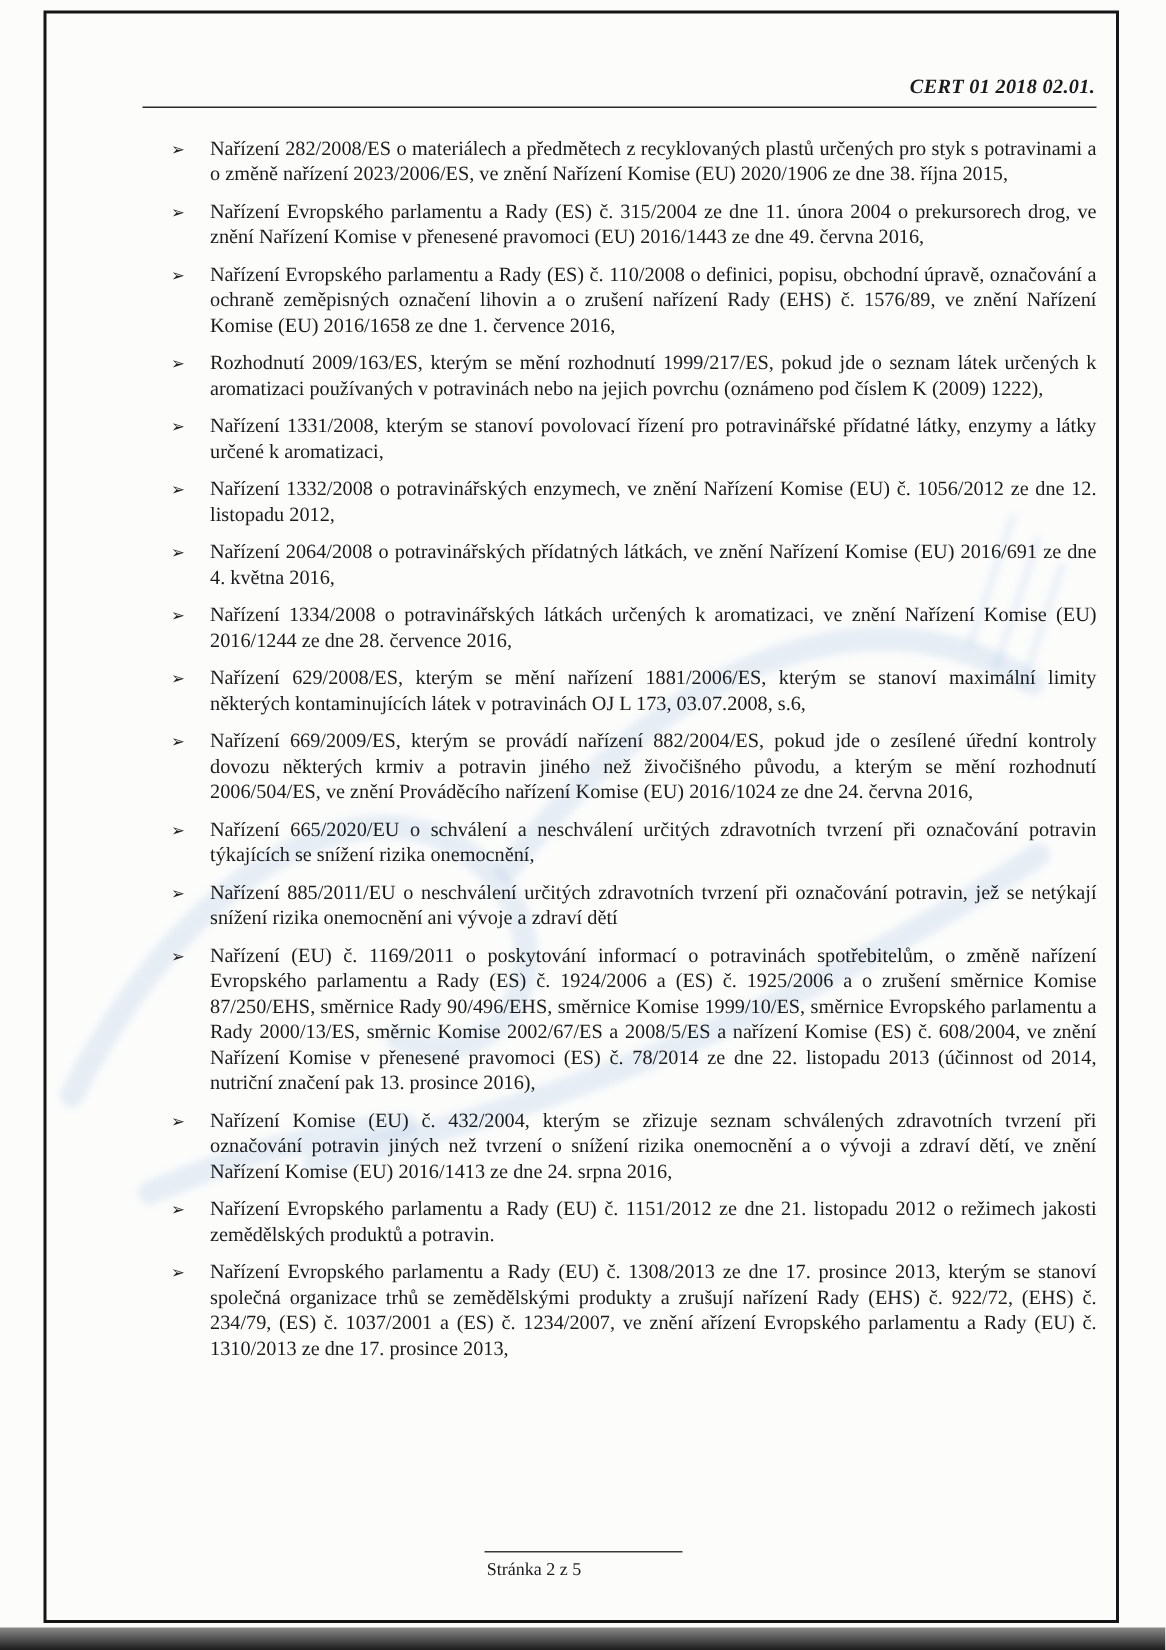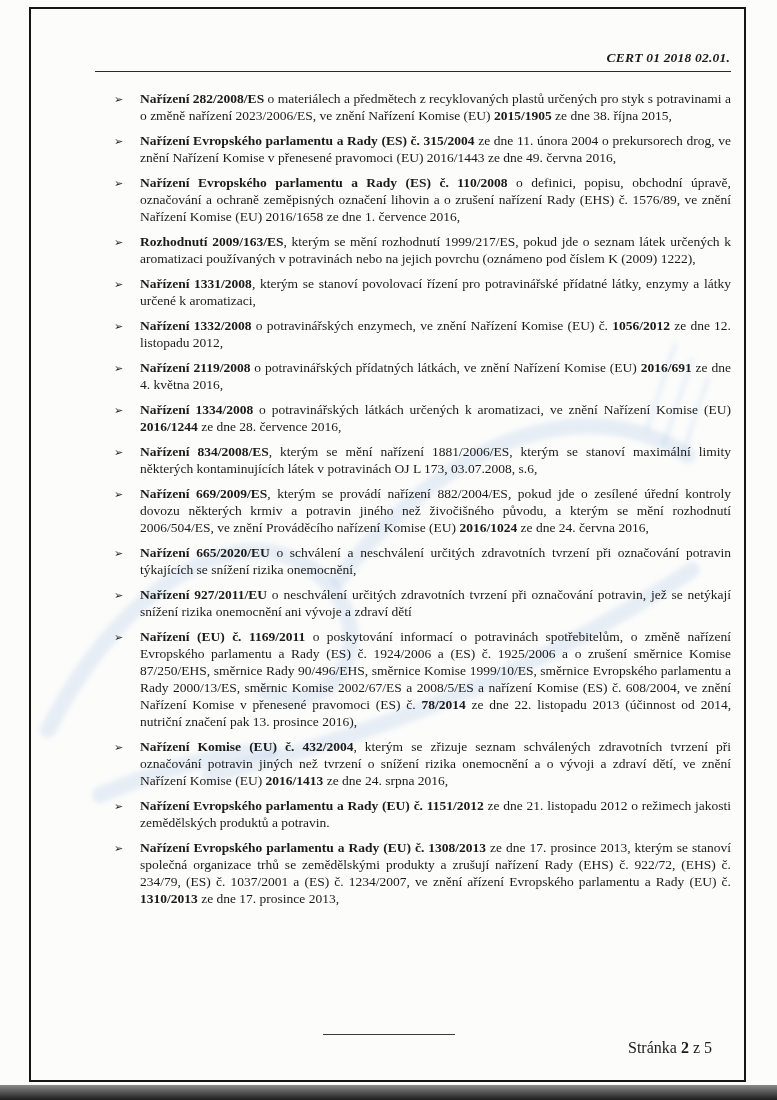--- a/index.html
+++ b/index.html
@@ -27,32 +27,32 @@
   }
   .content {
     position: absolute; top: 90px; left: 140px; width: 591px;
     font-size: 13.5px; line-height: 17px;
   }
   .item { position: relative; margin-bottom: 8px; text-align: justify; }
   .marker {
     position: absolute; left: -26px; top: 1px; font-size: 11px;
     font-family: "DejaVu Sans", sans-serif; color: #222;
   }
-  .b { font-weight: bold; }
+  .b { font-weight: normal; }
   .watermark {
     position: absolute; left: 20px; top: 250px; width: 720px; height: 560px;
     pointer-events: none;
   }
   .footer-rule {
     position: absolute; top: 1034px; left: 323px; width: 132px;
     border-top: 1.5px solid #3a3a3a;
   }
   .footer {
     position: absolute; top: 1039px; left: 0; width: 712px;
-    text-align: right; font-size: 16px;
+    text-align: center; font-size: 12px;
   }
 </style>
 </head>
 <body>
 
 <div class="frame"></div>
 
 <svg class="watermark" viewBox="0 0 720 560" aria-hidden="true">
   <defs>
     <filter id="wblur" x="-20%" y="-20%" width="140%" height="140%">
@@ -69,32 +69,32 @@
     <path d="M655 95 l -28 84"></path>
     <path d="M672 110 l -28 84"></path>
     <path d="M688 128 l -26 78"></path>
   </g>
 </svg>
 
 <div class="doc-code">CERT 01 2018 02.01.</div>
 <div class="header-rule"></div>
 
 <div class="content">
-    <div class="item"><span class="marker">➢</span><span><span class="b">Nařízení 282/2008/ES</span><span> o materiálech a předmětech z recyklovaných plastů určených pro styk s potravinami a o změně nařízení 2023/2006/ES, ve znění Nařízení Komise (EU) </span><span class="b">2015/1905</span><span> ze dne 38. října 2015,</span></span></div>
+    <div class="item"><span class="marker">➢</span><span><span class="b">Nařízení 282/2008/ES</span><span> o materiálech a předmětech z recyklovaných plastů určených pro styk s potravinami a o změně nařízení 2023/2006/ES, ve znění Nařízení Komise (EU) </span><span class="b">2020/1906</span><span> ze dne 38. října 2015,</span></span></div>
     <div class="item"><span class="marker">➢</span><span><span class="b">Nařízení Evropského parlamentu a Rady (ES) č. 315/2004</span><span> ze dne 11. února 2004 o prekursorech drog, ve znění Nařízení Komise v přenesené pravomoci (EU) 2016/1443 ze dne 49. června 2016,</span></span></div>
     <div class="item"><span class="marker">➢</span><span><span class="b">Nařízení Evropského parlamentu a Rady (ES) č. 110/2008</span><span> o definici, popisu, obchodní úpravě, označování a ochraně zeměpisných označení lihovin a o zrušení nařízení Rady (EHS) č. 1576/89, ve znění Nařízení Komise (EU) 2016/1658 ze dne 1. července 2016,</span></span></div>
     <div class="item"><span class="marker">➢</span><span><span class="b">Rozhodnutí 2009/163/ES</span><span>, kterým se mění rozhodnutí 1999/217/ES, pokud jde o seznam látek určených k aromatizaci používaných v potravinách nebo na jejich povrchu (oznámeno pod číslem K (2009) 1222),</span></span></div>
     <div class="item"><span class="marker">➢</span><span><span class="b">Nařízení 1331/2008</span><span>, kterým se stanoví povolovací řízení pro potravinářské přídatné látky, enzymy a látky určené k aromatizaci,</span></span></div>
     <div class="item"><span class="marker">➢</span><span><span class="b">Nařízení 1332/2008</span><span> o potravinářských enzymech, ve znění Nařízení Komise (EU) č. </span><span class="b">1056/2012</span><span> ze dne 12. listopadu 2012,</span></span></div>
-    <div class="item"><span class="marker">➢</span><span><span class="b">Nařízení 2119/2008</span><span> o potravinářských přídatných látkách, ve znění Nařízení Komise (EU) </span><span class="b">2016/691</span><span> ze dne 4. května 2016,</span></span></div>
+    <div class="item"><span class="marker">➢</span><span><span class="b">Nařízení 2064/2008</span><span> o potravinářských přídatných látkách, ve znění Nařízení Komise (EU) </span><span class="b">2016/691</span><span> ze dne 4. května 2016,</span></span></div>
     <div class="item"><span class="marker">➢</span><span><span class="b">Nařízení 1334/2008</span><span> o potravinářských látkách určených k aromatizaci, ve znění Nařízení Komise (EU) </span><span class="b">2016/1244</span><span> ze dne 28. července 2016,</span></span></div>
-    <div class="item"><span class="marker">➢</span><span><span class="b">Nařízení 834/2008/ES</span><span>, kterým se mění nařízení 1881/2006/ES, kterým se stanoví maximální limity některých kontaminujících látek v potravinách  OJ L 173, 03.07.2008, s.6,</span></span></div>
+    <div class="item"><span class="marker">➢</span><span><span class="b">Nařízení 629/2008/ES</span><span>, kterým se mění nařízení 1881/2006/ES, kterým se stanoví maximální limity některých kontaminujících látek v potravinách  OJ L 173, 03.07.2008, s.6,</span></span></div>
     <div class="item"><span class="marker">➢</span><span><span class="b">Nařízení 669/2009/ES</span><span>, kterým se provádí nařízení  882/2004/ES, pokud jde o zesílené úřední kontroly dovozu některých krmiv a potravin jiného než živočišného původu, a kterým se mění rozhodnutí 2006/504/ES, ve znění Prováděcího nařízení Komise (EU) </span><span class="b">2016/1024</span><span> ze dne 24. června 2016,</span></span></div>
     <div class="item"><span class="marker">➢</span><span><span class="b">Nařízení 665/2020/EU</span><span> o schválení a neschválení určitých zdravotních tvrzení při označování potravin týkajících se snížení rizika onemocnění,</span></span></div>
-    <div class="item"><span class="marker">➢</span><span><span class="b">Nařízení 927/2011/EU</span><span> o neschválení určitých zdravotních tvrzení při označování potravin, jež se netýkají snížení rizika onemocnění ani vývoje a zdraví dětí</span></span></div>
+    <div class="item"><span class="marker">➢</span><span><span class="b">Nařízení 885/2011/EU</span><span> o neschválení určitých zdravotních tvrzení při označování potravin, jež se netýkají snížení rizika onemocnění ani vývoje a zdraví dětí</span></span></div>
     <div class="item"><span class="marker">➢</span><span><span class="b">Nařízení (EU) č. 1169/2011</span><span> o poskytování informací o potravinách spotřebitelům, o změně nařízení Evropského parlamentu a Rady (ES) č. 1924/2006 a (ES) č. 1925/2006 a o zrušení směrnice Komise 87/250/EHS, směrnice Rady 90/496/EHS, směrnice Komise 1999/10/ES, směrnice Evropského parlamentu a Rady 2000/13/ES, směrnic Komise 2002/67/ES a 2008/5/ES a nařízení Komise (ES) č. 608/2004, ve znění Nařízení Komise v přenesené pravomoci (ES) č. </span><span class="b">78/2014</span><span> ze dne 22. listopadu 2013 (účinnost od 2014, nutriční značení pak 13. prosince 2016),</span></span></div>
     <div class="item"><span class="marker">➢</span><span><span class="b">Nařízení Komise (EU) č. 432/2004</span><span>, kterým se zřizuje seznam schválených zdravotních tvrzení při označování potravin jiných než tvrzení o snížení rizika onemocnění a o vývoji a zdraví dětí, ve znění Nařízení Komise (EU) </span><span class="b">2016/1413</span><span> ze dne 24. srpna 2016,</span></span></div>
     <div class="item"><span class="marker">➢</span><span><span class="b">Nařízení Evropského parlamentu a Rady (EU) č. 1151/2012</span><span> ze dne 21. listopadu 2012 o režimech jakosti zemědělských produktů a potravin.</span></span></div>
     <div class="item"><span class="marker">➢</span><span><span class="b">Nařízení Evropského parlamentu a Rady (EU) č. 1308/2013</span><span> ze dne 17. prosince 2013, kterým se stanoví společná organizace trhů se zemědělskými produkty a zrušují nařízení Rady (EHS) č. 922/72, (EHS) č. 234/79, (ES) č. 1037/2001 a (ES) č. 1234/2007, ve znění ařízení Evropského parlamentu a Rady (EU) č. </span><span class="b">1310/2013</span><span> ze dne 17. prosince 2013,</span></span></div>
   </div>
 
 <div class="footer-rule"></div>
 <div class="footer">
   <span><span>Stránka </span><span class="b">2</span><span> z 5</span></span>
 </div>

